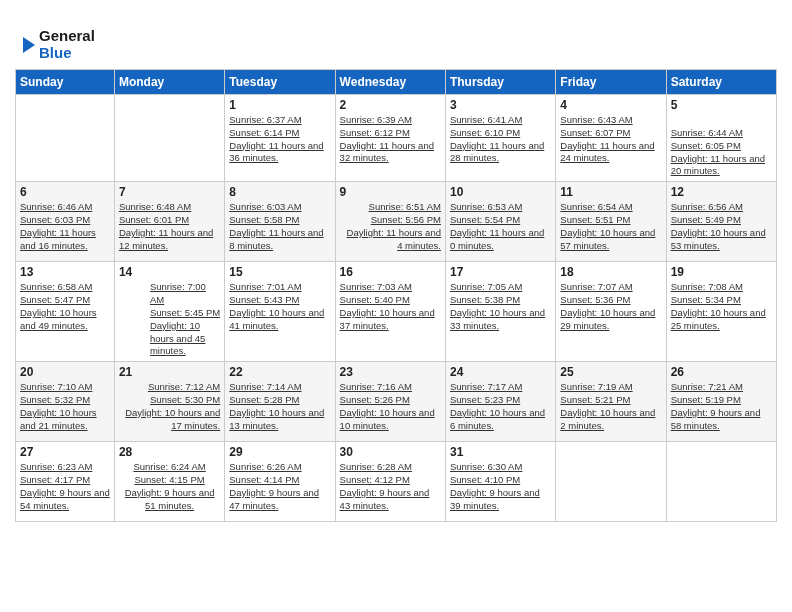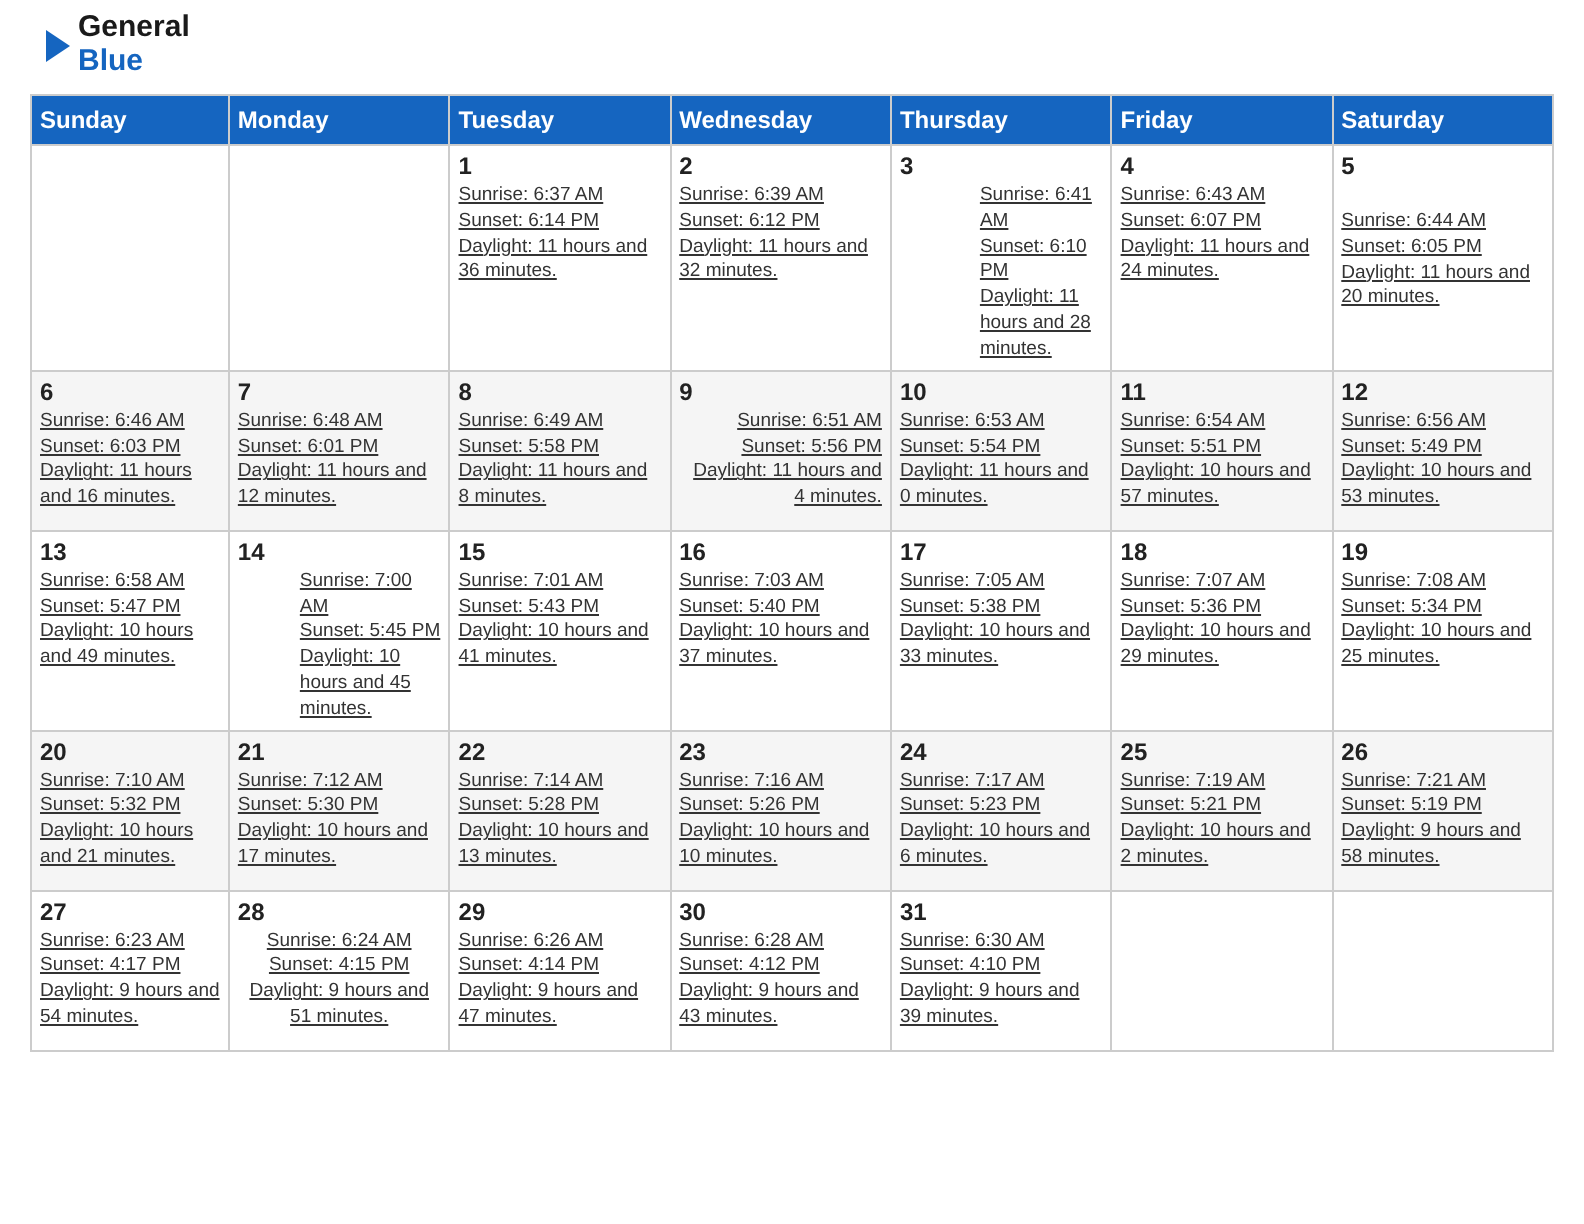--- a/index.html
+++ b/index.html
@@ -5,21 +5,21 @@
     * { box-sizing: border-box; margin: 0; padding: 0; }
     body {
       font-family: Arial, sans-serif;
       background: #fff;
       width: 792px;
       height: 612px;
       overflow: hidden;
     }
     .page {
       width: 792px;
-      padding: 6px 15px;
+      padding: 28px 15px;
     }
     .header {
       display: flex;
       justify-content: space-between;
       align-items: flex-start;
       margin-bottom: 8px;
     }
     .logo {
       display: flex;
       align-items: center;
@@ -120,21 +120,21 @@
 Daylight: 11 hours and 36 minutes.</div>
           </td>
           <td>
             <span class="day-num">2</span>
             <div class="cell-text" style="white-space: pre-line;">Sunrise: 6:39 AM
 Sunset: 6:12 PM
 Daylight: 11 hours and 32 minutes.</div>
           </td>
           <td>
             <span class="day-num">3</span>
-            <div class="cell-text" style="white-space: pre-line; margin-left: 40px;">Sunrise: 6:41 AM
+            <div class="cell-text" style="white-space: pre-line;">Sunrise: 6:41 AM
 Sunset: 6:10 PM
 Daylight: 11 hours and 28 minutes.</div>
           </td>
           <td>
             <span class="day-num">4</span>
             <div class="cell-text" style="white-space: pre-line;">Sunrise: 6:43 AM
 Sunset: 6:07 PM
 Daylight: 11 hours and 24 minutes.</div>
           </td>
           <td>
@@ -152,21 +152,21 @@
 Daylight: 11 hours and 16 minutes.</div>
           </td>
           <td>
             <span class="day-num">7</span>
             <div class="cell-text" style="white-space: pre-line;">Sunrise: 6:48 AM
 Sunset: 6:01 PM
 Daylight: 11 hours and 12 minutes.</div>
           </td>
           <td>
             <span class="day-num">8</span>
-            <div class="cell-text" style="white-space: pre-line;">Sunrise: 6:49 AM
+            <div class="cell-text" style="white-space: pre-line;">Sunrise: 6:03 AM
 Sunset: 5:58 PM
 Daylight: 11 hours and 8 minutes.</div>
           </td>
           <td>
             <span class="day-num">9</span>
             <div class="cell-text" style="white-space: pre-line; text-align: right;">Sunrise: 6:51 AM
 Sunset: 5:56 PM
 Daylight: 11 hours and 4 minutes.</div>
           </td>
           <td>
@@ -234,21 +234,21 @@
         </tr>
         <tr>
           <td>
             <span class="day-num">20</span>
             <div class="cell-text" style="white-space: pre-line;">Sunrise: 7:10 AM
 Sunset: 5:32 PM
 Daylight: 10 hours and 21 minutes.</div>
           </td>
           <td>
             <span class="day-num">21</span>
-            <div class="cell-text" style="white-space: pre-line;">Sunrise: 7:12 AM
+            <div class="cell-text" style="white-space: pre-line; text-align: right;">Sunrise: 7:12 AM
 Sunset: 5:30 PM
 Daylight: 10 hours and 17 minutes.</div>
           </td>
           <td>
             <span class="day-num">22</span>
             <div class="cell-text" style="white-space: pre-line;">Sunrise: 7:14 AM
 Sunset: 5:28 PM
 Daylight: 10 hours and 13 minutes.</div>
           </td>
           <td>

